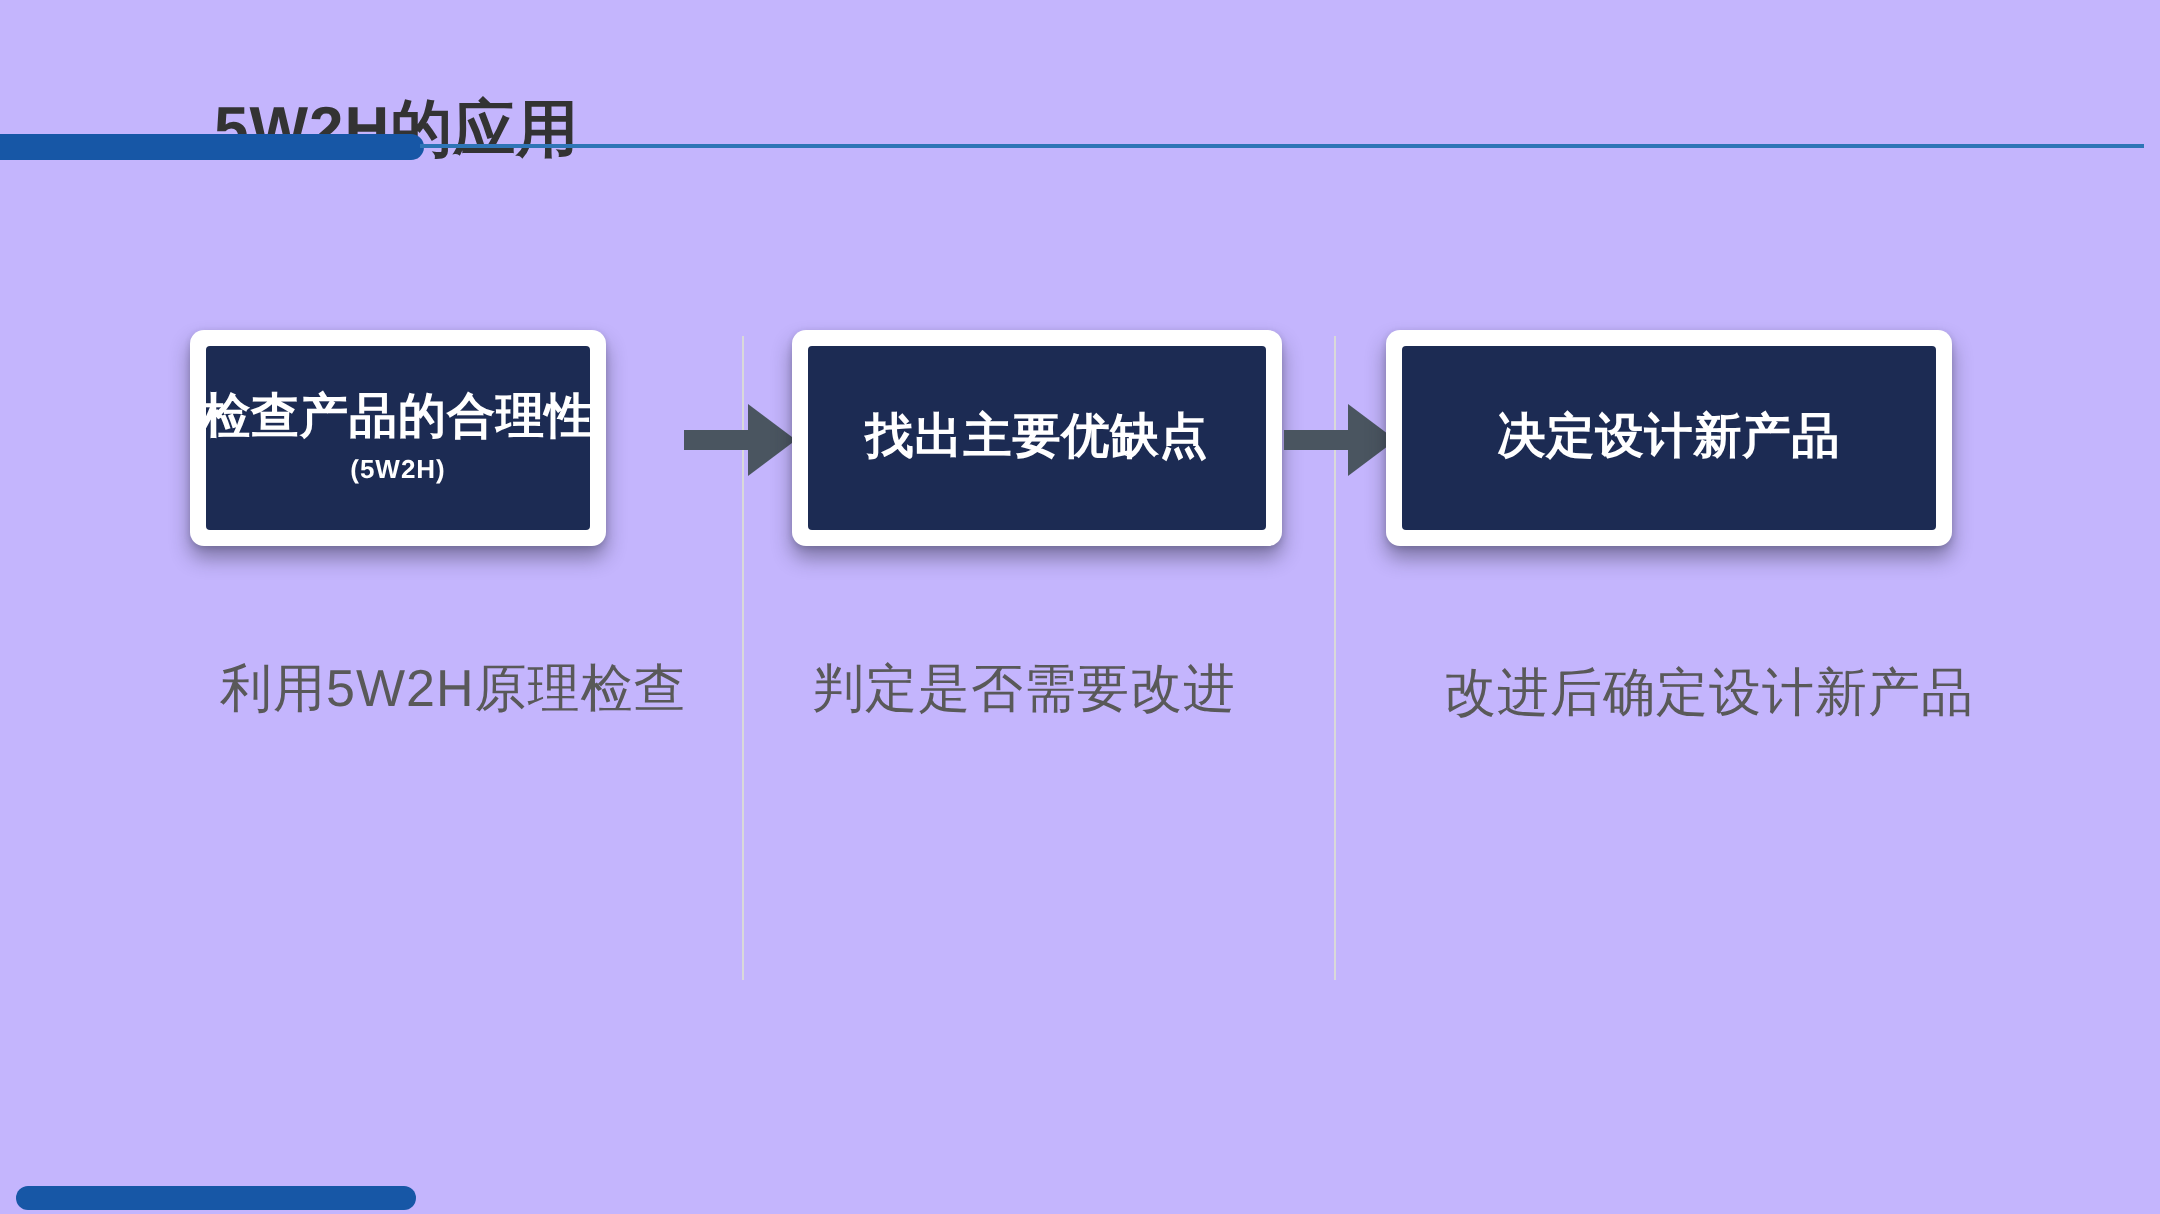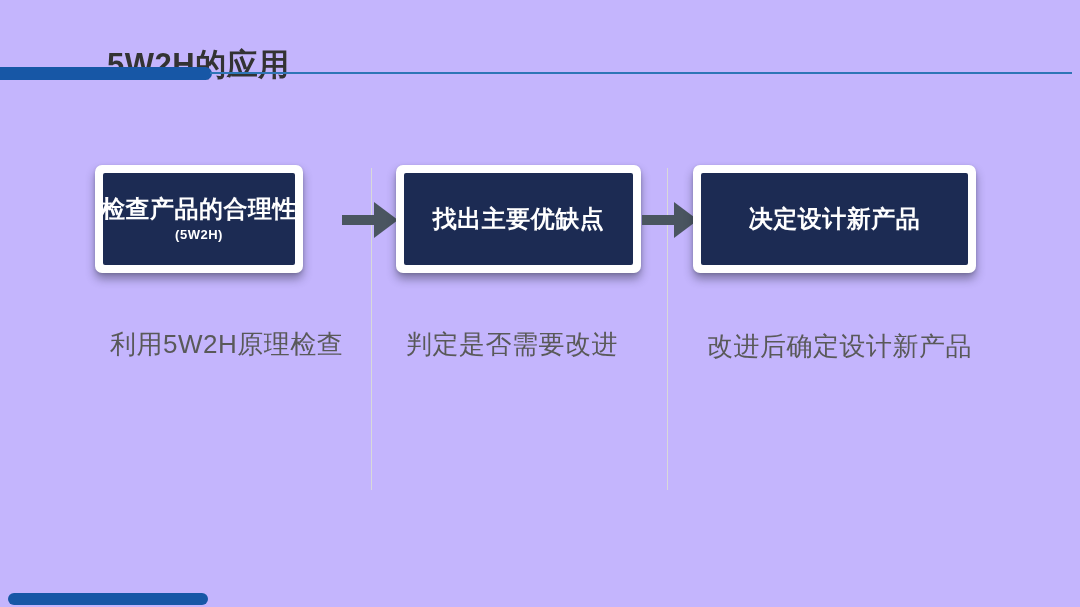--- a/index.html
+++ b/index.html
@@ -130,21 +130,21 @@
   .description {
     position: absolute;
     top: 327px;
     font-size: 26px;
     line-height: 34px;
     color: #595959;
     letter-spacing: 0.5px;
   }
   .desc-1 { left: 110px; width: 250px; }
   .desc-2 { left: 406px; width: 250px; }
-  .desc-3 { left: 707px; width: 280px; top: 329px; }
+  .desc-3 { left: 707px; width: 280px; top: 329px; text-align: right; }
   .desc-line { white-space: nowrap; }
 
   
   .footer-accent-bar {
     position: absolute;
     left: 8px;
     top: 593px;
     width: 200px;
     height: 12px;
     border-radius: 6px;

